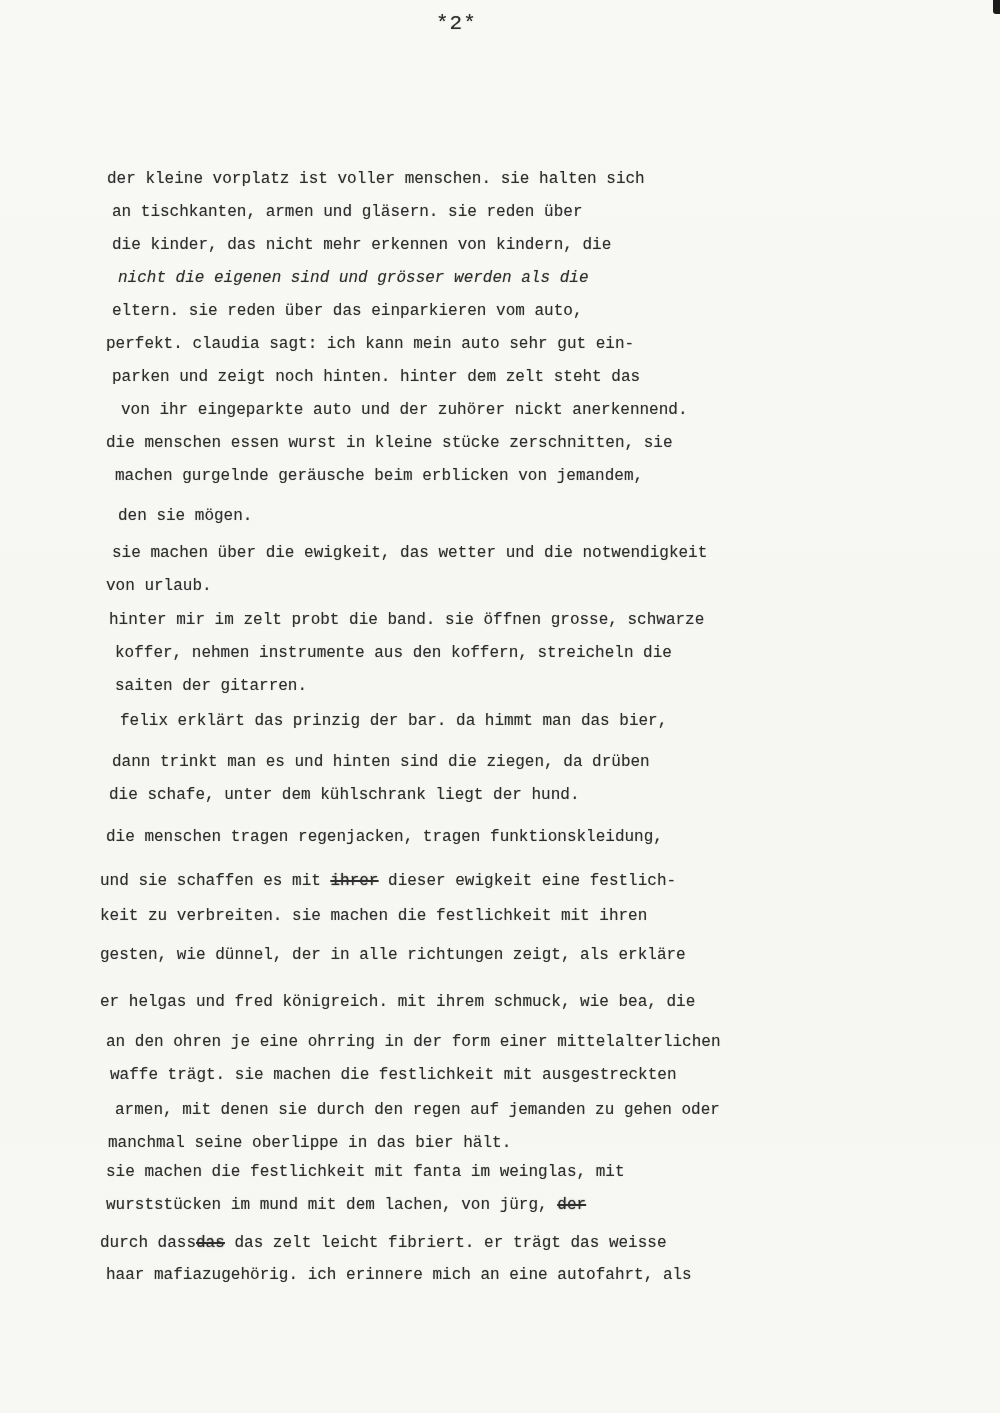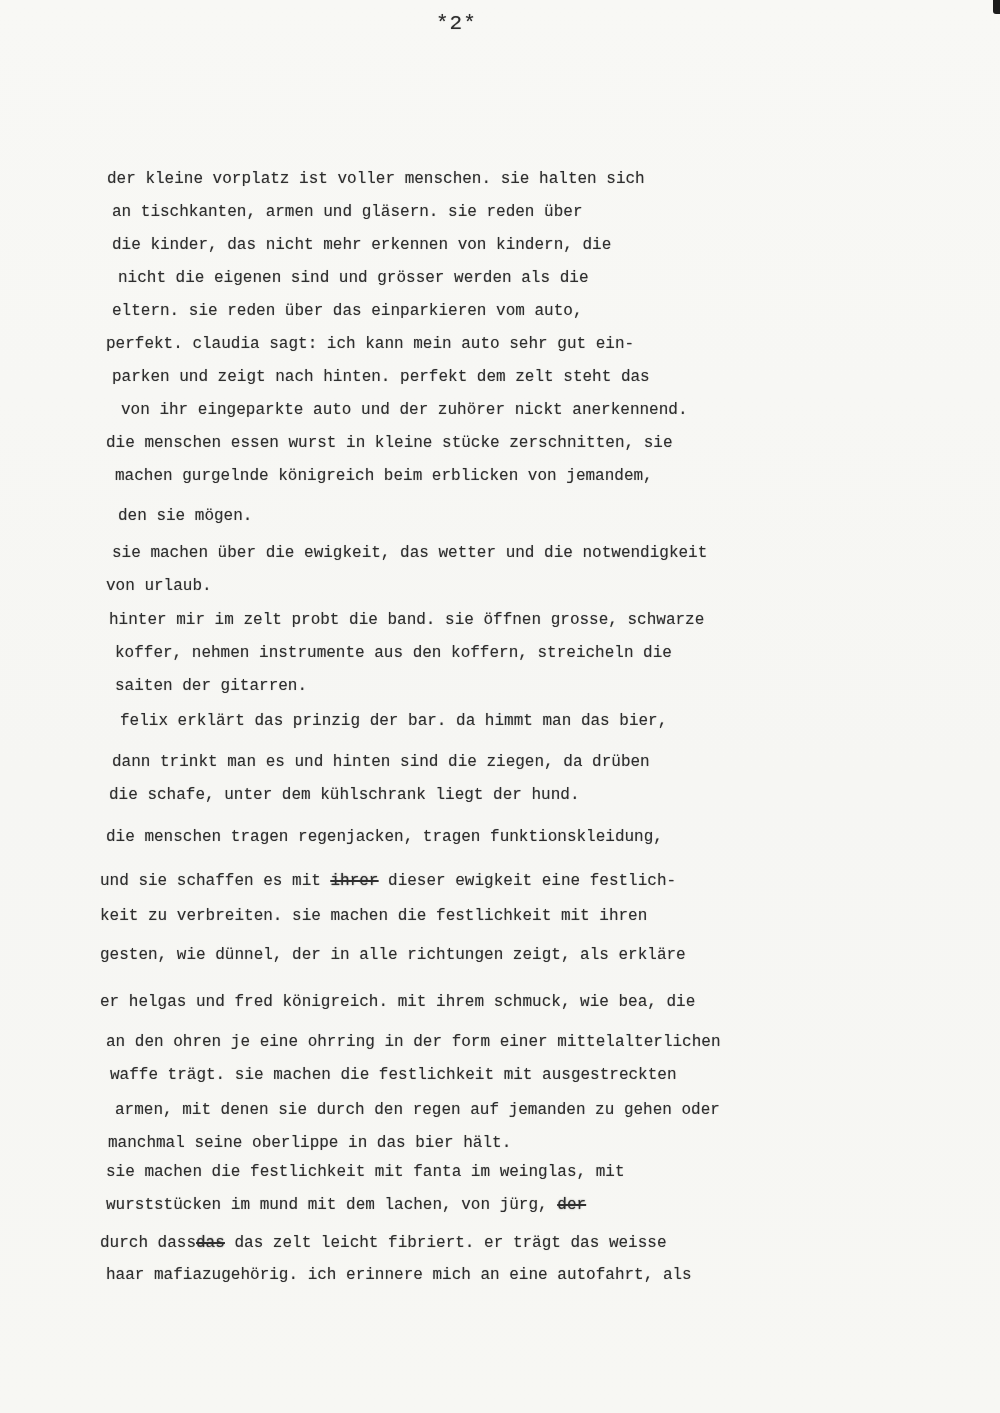--- a/index.html
+++ b/index.html
@@ -59,27 +59,27 @@
 </head>
 <body>
 
 <div class="page">
   <div class="page-number">*2*</div>
 
   <div class="typewritten" id="text-block">
       <div class="line" style="padding-left: 7px;"><span>der kleine vorplatz ist voller menschen. sie halten sich</span></div>
       <div class="line" style="padding-left: 12px;"><span>an tischkanten, armen und gläsern. sie reden über</span></div>
       <div class="line" style="padding-left: 12px;"><span>die kinder, das nicht mehr erkennen von kindern, die</span></div>
-      <div class="line" style="padding-left: 18px;"><span>nicht die eigenen sind und grösser werden als die</span></div>
+      <div class="line" style="padding-left: 18px; font-style: italic;"><span>nicht die eigenen sind und grösser werden als die</span></div>
       <div class="line" style="padding-left: 12px;"><span>eltern. sie reden über das einparkieren vom auto,</span></div>
       <div class="line" style="padding-left: 6px;"><span>perfekt. claudia sagt: ich kann mein auto sehr gut ein-</span></div>
-      <div class="line" style="padding-left: 12px;"><span>parken und zeigt nach hinten. perfekt dem zelt steht das</span></div>
+      <div class="line" style="padding-left: 12px;"><span>parken und zeigt noch hinten. hinter dem zelt steht das</span></div>
       <div class="line" style="padding-left: 21px;"><span>von ihr eingeparkte auto und der zuhörer nickt anerkennend.</span></div>
       <div class="line" style="padding-left: 6px;"><span>die menschen essen wurst in kleine stücke zerschnitten, sie</span></div>
-      <div class="line" style="padding-left: 15px;"><span>machen gurgelnde königreich beim erblicken von jemandem,</span></div>
+      <div class="line" style="padding-left: 15px;"><span>machen gurgelnde geräusche beim erblicken von jemandem,</span></div>
       <div class="line" style="padding-left: 18px; margin-top: 7px;"><span>den sie mögen.</span></div>
       <div class="line" style="padding-left: 12px; margin-top: 4px;"><span>sie machen über die ewigkeit, das wetter und die notwendigkeit</span></div>
       <div class="line" style="padding-left: 6px;"><span>von urlaub.</span></div>
       <div class="line" style="padding-left: 9px; margin-top: 1px;"><span>hinter mir im zelt probt die band. sie öffnen grosse, schwarze</span></div>
       <div class="line" style="padding-left: 15px;"><span>koffer, nehmen instrumente aus den koffern, streicheln die</span></div>
       <div class="line" style="padding-left: 15px;"><span>saiten der gitarren.</span></div>
       <div class="line" style="padding-left: 20px; margin-top: 2px;"><span>felix erklärt das prinzig der bar. da himmt man das bier,</span></div>
       <div class="line" style="padding-left: 12px; margin-top: 8px;"><span>dann trinkt man es und hinten sind die ziegen, da drüben</span></div>
       <div class="line" style="padding-left: 9px;"><span>die schafe, unter dem kühlschrank liegt der hund.</span></div>
       <div class="line" style="padding-left: 6px; margin-top: 9px;"><span>die menschen tragen regenjacken, tragen funktionskleidung,</span></div>

